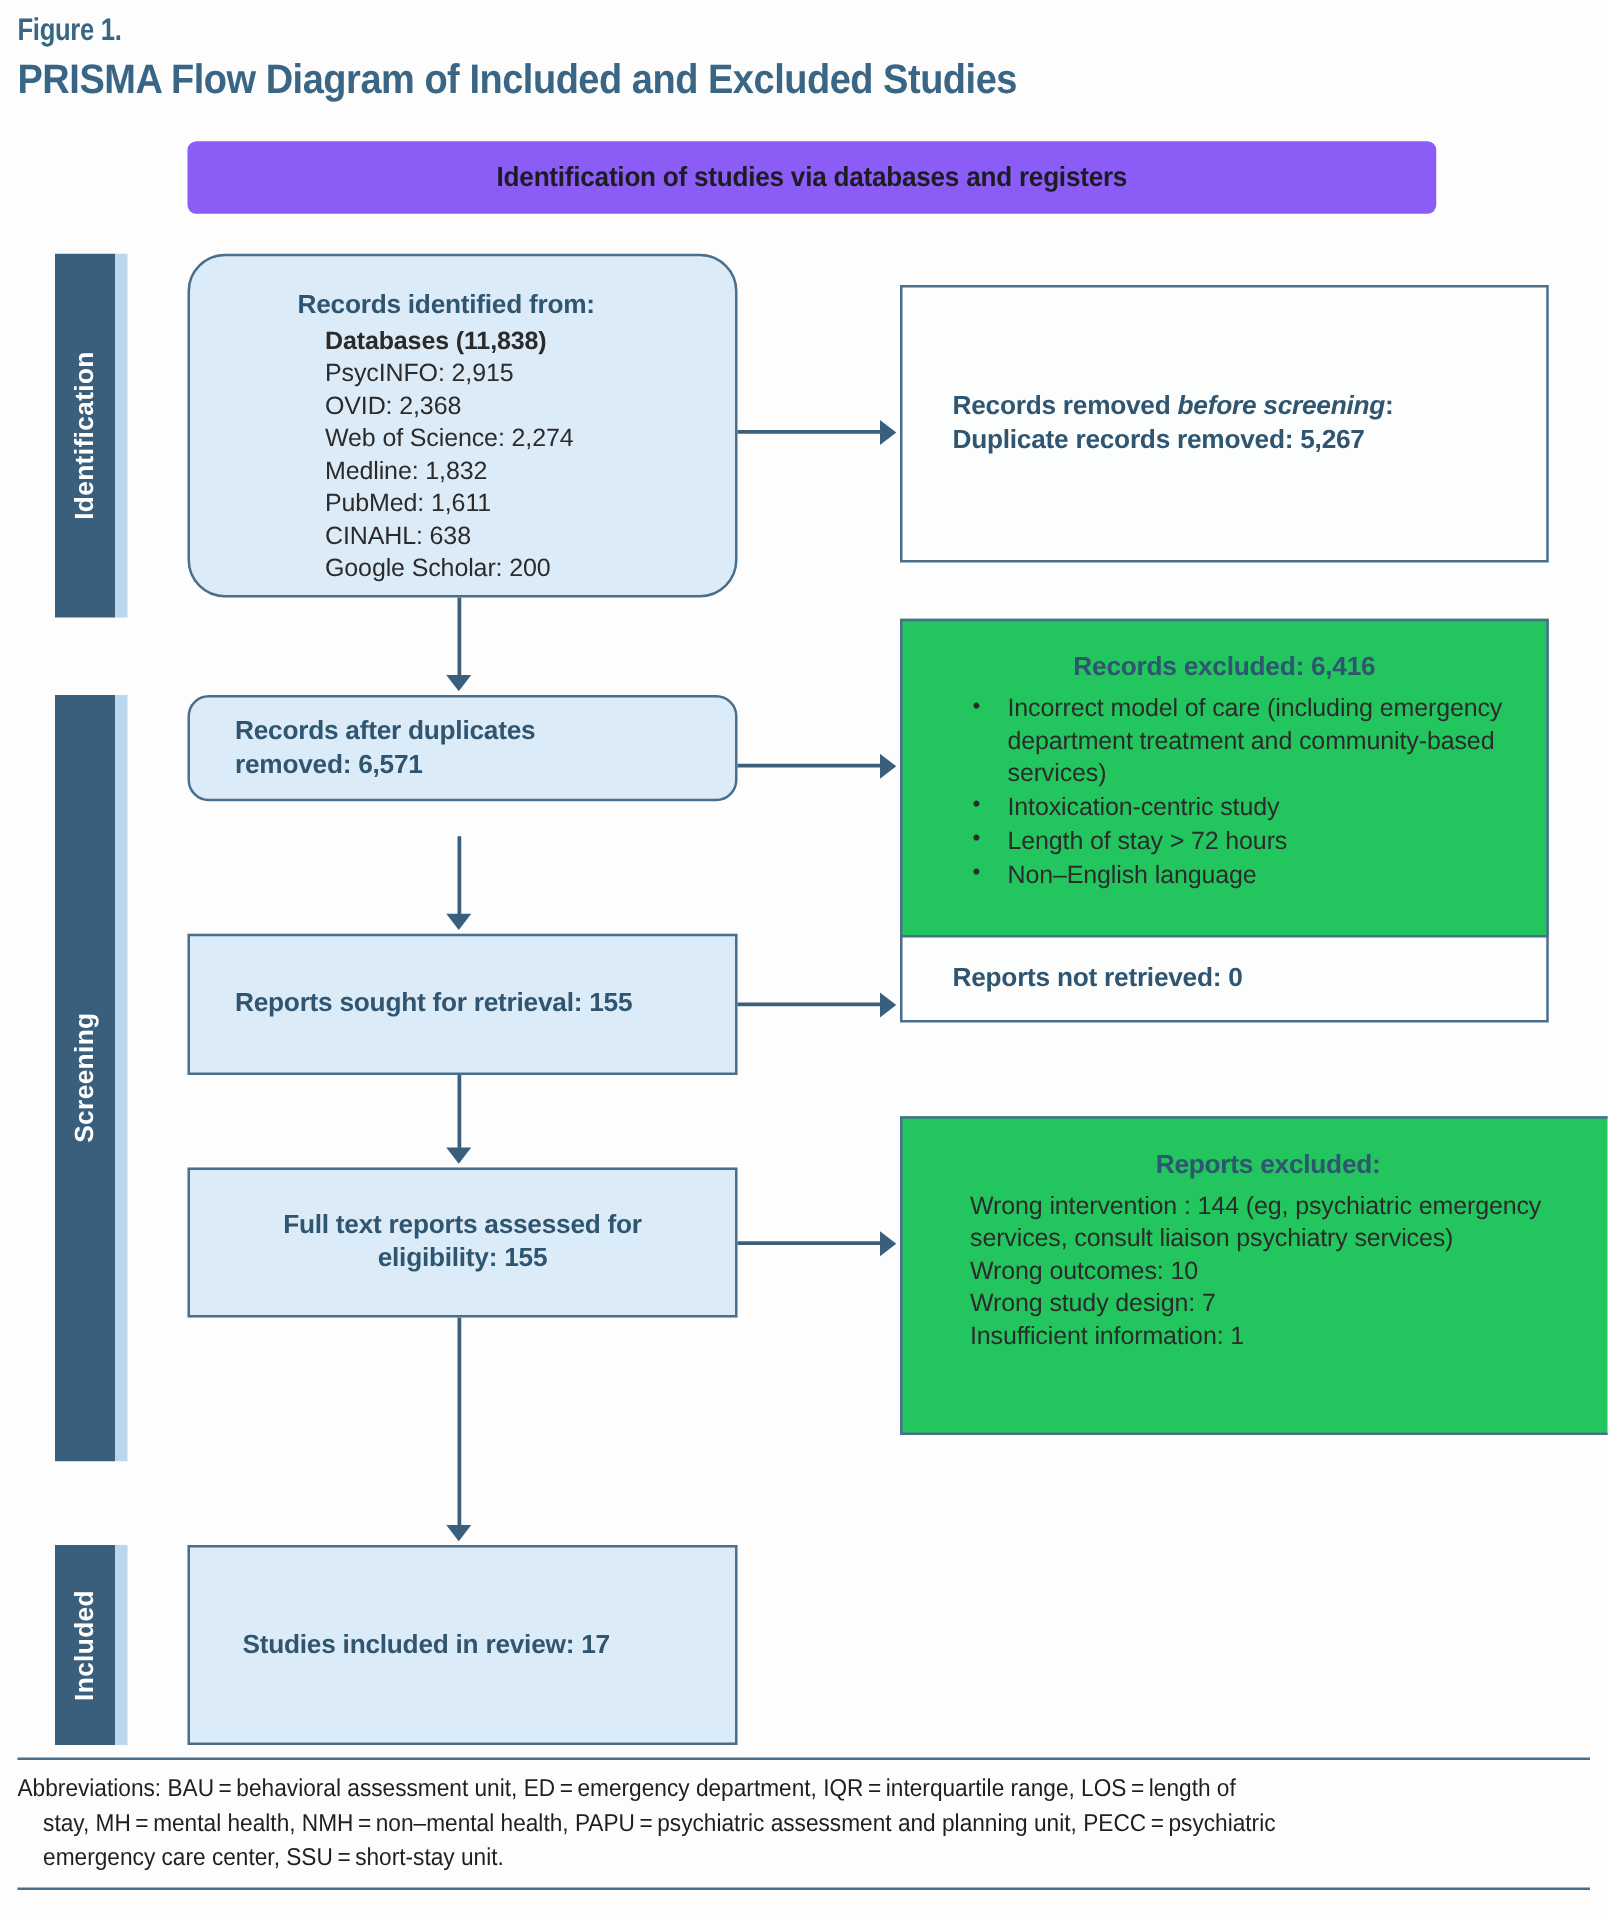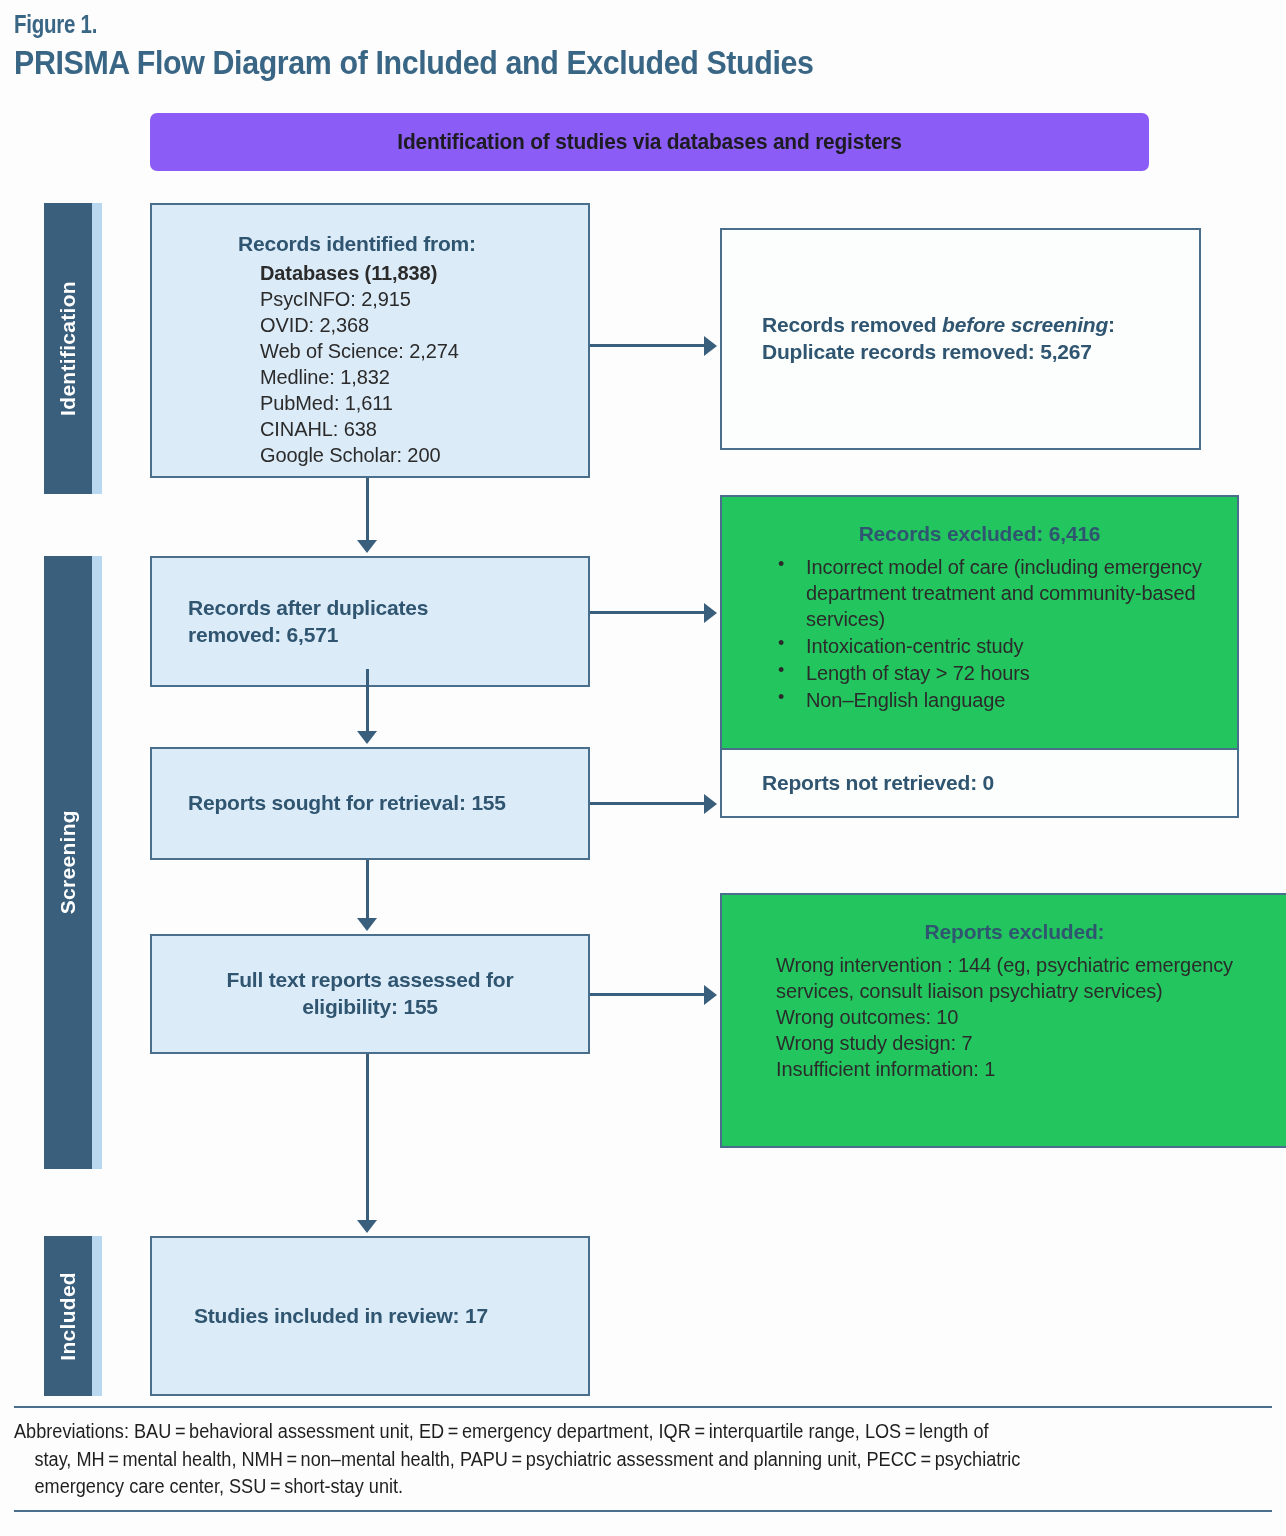--- a/index.html
+++ b/index.html
@@ -129,23 +129,23 @@
   .bold { font-weight: 700; }
 
   .vcenter {
     display: flex;
     flex-direction: column;
     justify-content: center;
     height: 100%;
   }
 
   
-  #box-records-identified { left: 150px; top: 203px; width: 440px; height: 275px; }
-  #box-records-removed    { left: 720px; top: 228px; width: 481px; height: 222px; }
-  #box-after-duplicates   { left: 150px; top: 556px; width: 440px; height: 131px; }
+  #box-records-identified { left: 150px; top: 203px; width: 440px; height: 275px; border-radius: 30px; }
+  #box-records-removed    { left: 720px; top: 228px; width: 519px; height: 222px; }
+  #box-after-duplicates   { left: 150px; top: 556px; width: 440px; height: 85px; border-radius: 17px; }
   #box-records-excluded   { left: 720px; top: 495px; width: 519px; height: 255px; }
   #box-reports-sought     { left: 150px; top: 747px; width: 440px; height: 113px; }
   #box-not-retrieved      { left: 720px; top: 748px; width: 519px; height: 70px; }
   #box-full-text          { left: 150px; top: 934px; width: 440px; height: 120px; }
   #box-reports-excluded   { left: 720px; top: 893px; width: 589px; height: 255px; }
   #box-studies-included   { left: 150px; top: 1236px; width: 440px; height: 160px; }
 
   .ident-list {
     margin: 0;
     padding: 0 0 0 22px;

